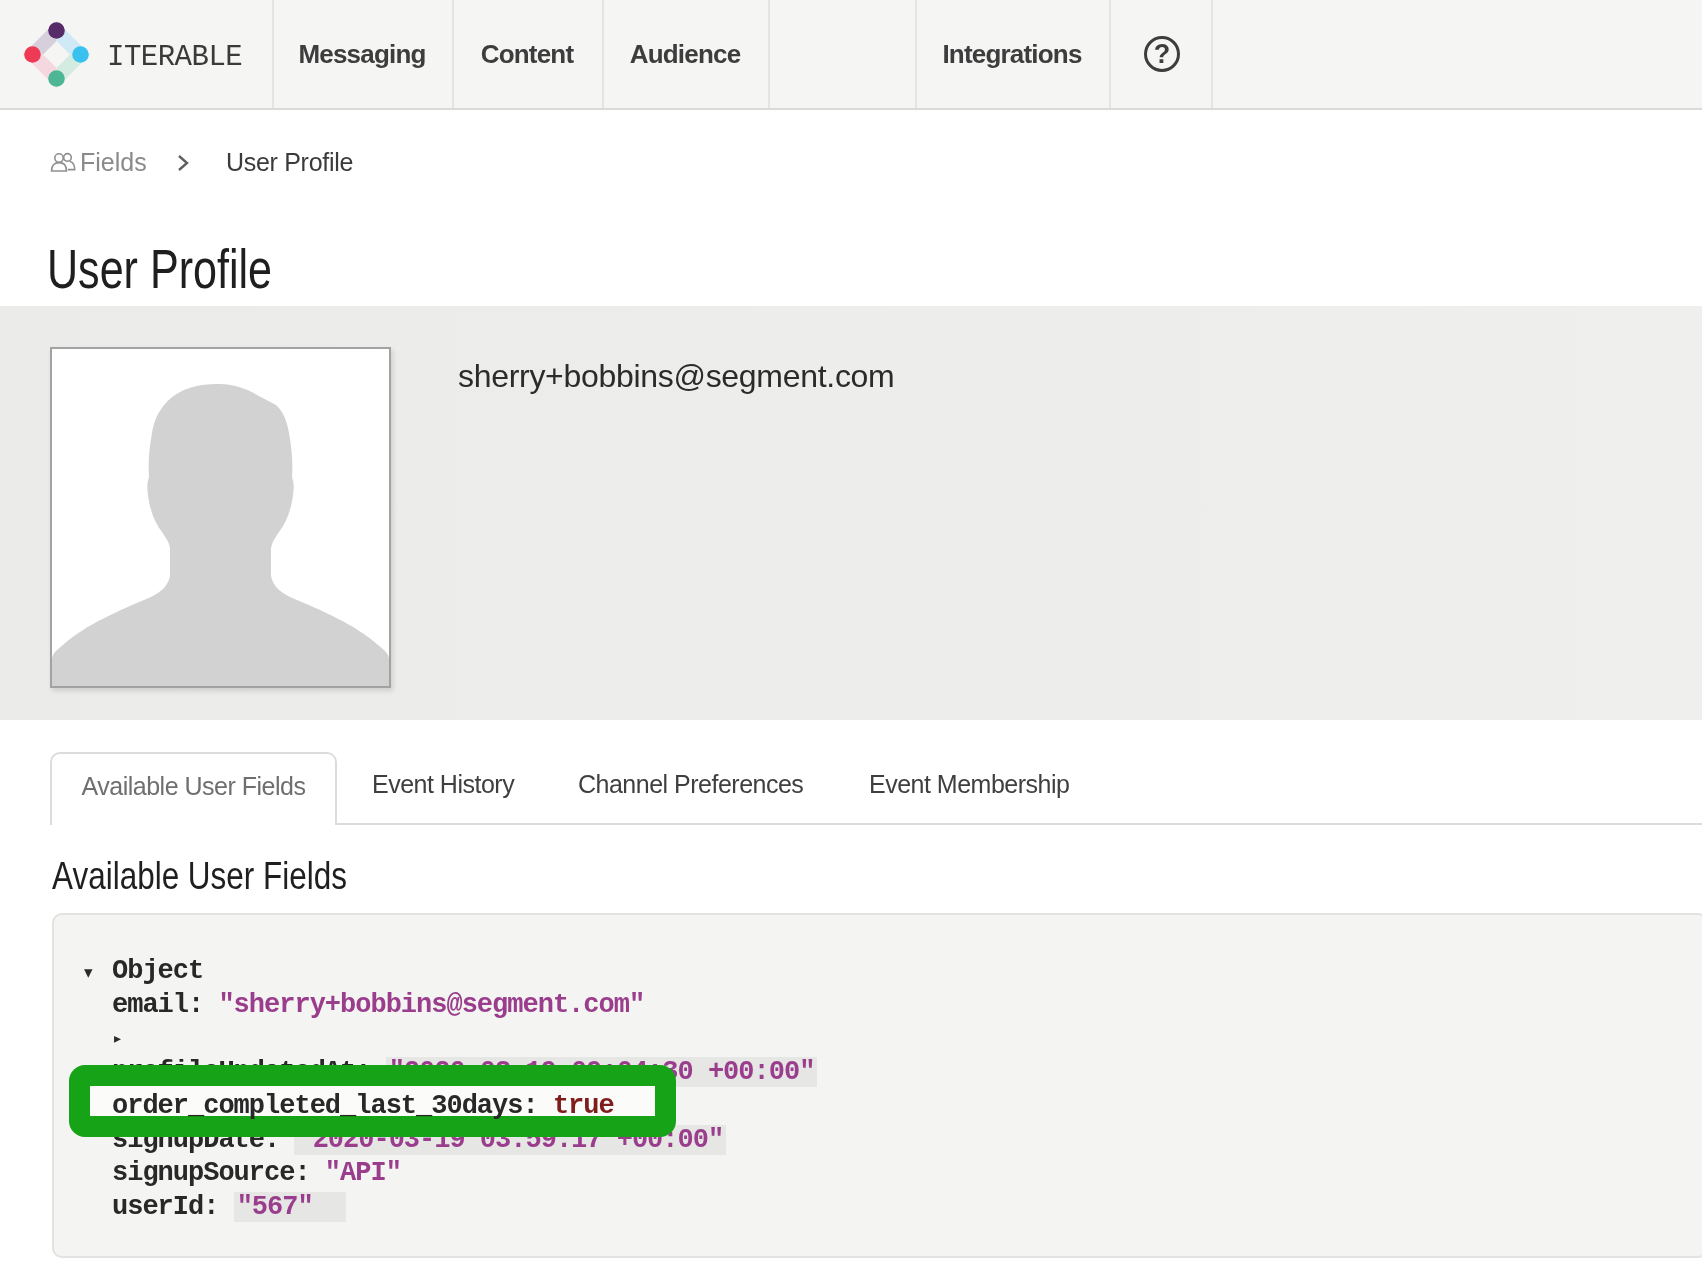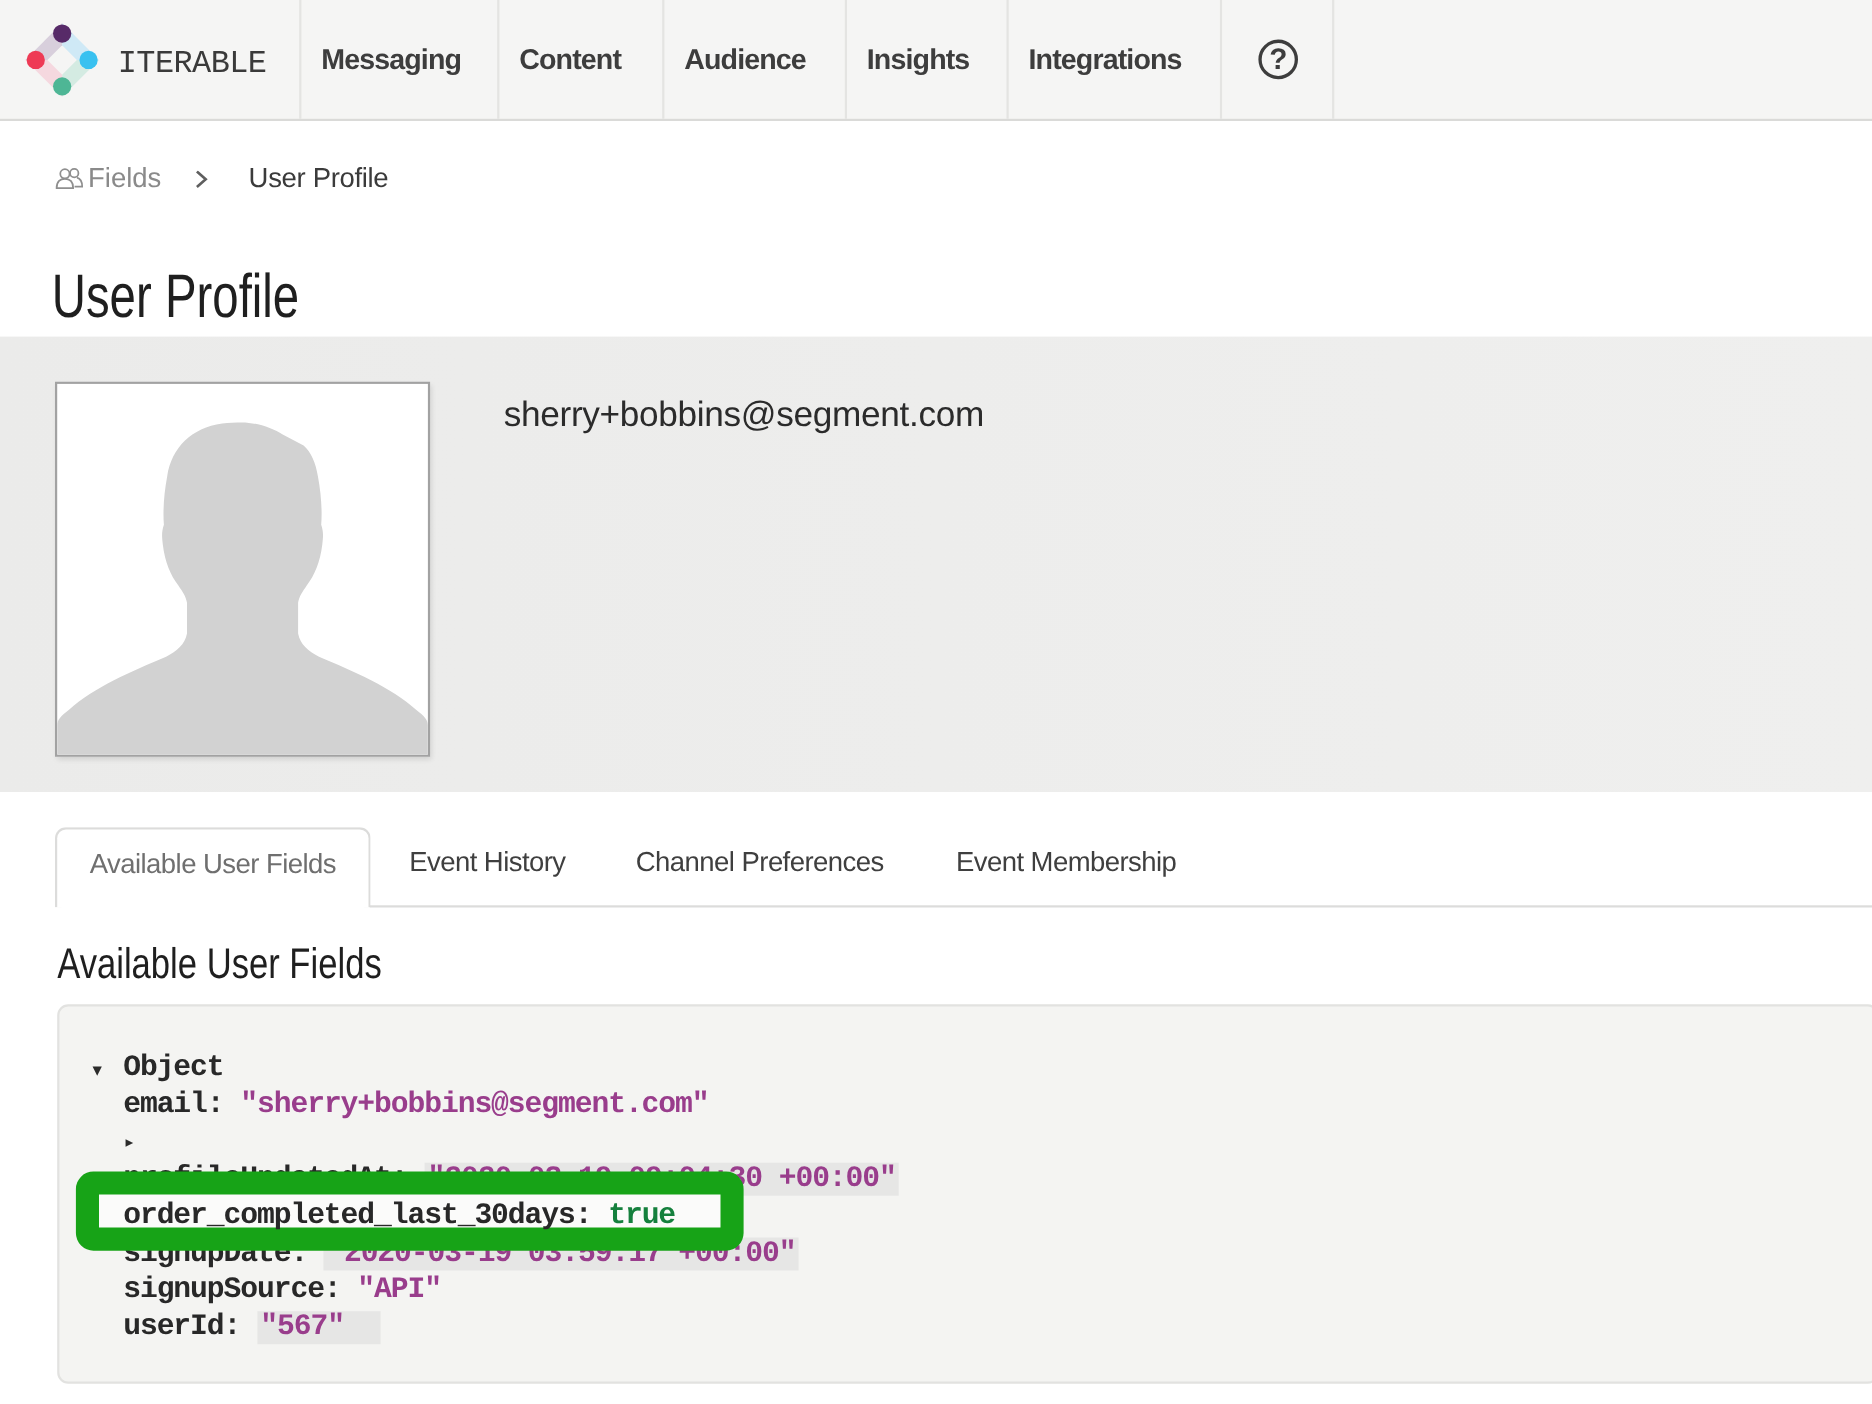--- a/index.html
+++ b/index.html
@@ -4,22 +4,22 @@
 <style>
   * { margin:0; padding:0; box-sizing:border-box; }
   html,body { width:1702px; height:1276px; background:#fff; }
   body { font-family:"Liberation Sans", sans-serif; }
   #page { position:relative; width:1702px; height:1276px; overflow:hidden; background:#fff; }
   .abs { position:absolute; }
 
   
   #header { left:0; top:0; width:1702px; height:110px; background:#f5f5f4; border-bottom:2px solid #dadad8; }
   .vdiv { position:absolute; top:0; width:2px; height:108px; background:#e4e4e2; }
-  .navitem { position:absolute; top:0; height:120px; line-height:108px; 
-             font-size:26px; font-weight:bold; letter-spacing:-0.8px; color:#3d3d3d;padding-left:20px; }
+  .navitem { position:absolute; top:0; height:120px; line-height:108px; text-align:center;
+             font-size:26px; font-weight:bold; letter-spacing:-0.8px; color:#3d3d3d; }
   #logoword { position:absolute; left:107px; top:0; height:108px; line-height:116px;
               font-family:"Liberation Mono", monospace; font-weight:normal; font-size:29px;
               letter-spacing:-0.5px; color:#3a3a3a; }
   #helpicon { position:absolute; left:1144px; top:36px; width:36px; height:36px;
               border:3px solid #3d3d3d; border-radius:50%; text-align:center;
               line-height:30px; font-size:27px; font-weight:bold; color:#3d3d3d; }
 
   
   .bc { position:absolute; top:147px; height:30px; line-height:30px; font-size:25px; }
 
@@ -40,21 +40,21 @@
          letter-spacing:-0.5px; color:#3f3f3f; }
 
   
   #panel { position:absolute; left:52px; top:913px; width:1656px; height:345px;
            background:#f4f4f2; border:2px solid #e2e2e0; border-radius:10px; }
   .crow { position:absolute; left:112px; height:34px; line-height:34px; white-space:pre;
           font-family:"Liberation Mono", monospace; font-weight:bold; font-size:27px; letter-spacing:-1px;
           color:#282828;text-align:right; }
   .pv { color:#993d8c; }
   .hl { background:#e6e6e5; padding:0 3px; }
-  .red { color:#15803d; }
+  .red { color:#7f1d1d; }
   .tri { position:absolute; font-family:"Liberation Sans",sans-serif; font-size:17px; color:#2b2b2b; }
 
   #greenbox { position:absolute; left:69px; top:1065px; width:607px; height:72px;
               background:#fbfbfa; border:21px solid #17a317; border-radius:16px; }
 </style>
 </head>
 <body>
 <div id="page">
 
   <div class="abs" id="header"></div>
@@ -74,21 +74,20 @@
     <circle cx="34.5" cy="10.5" r="8.3" fill="#572a68"></circle>
     <circle cx="10.5" cy="34.5" r="8.3" fill="#ee3a55"></circle>
     <circle cx="58.5" cy="34.5" r="8.3" fill="#39c1f0"></circle>
     <circle cx="34.5" cy="58.5" r="8.3" fill="#4eb695"></circle>
   </svg>
   <div id="logoword">ITERABLE</div>
 
   <div class="navitem" style="left:272px; width:180px">Messaging</div>
   <div class="navitem" style="left:452px; width:150px">Content</div>
   <div class="navitem" style="left:602px; width:166px">Audience</div>
-  <div class="navitem" style="left:768px; width:147px">Insights</div>
   <div class="navitem" style="left:915px; width:194px">Integrations</div>
   <div id="helpicon">?</div>
 
   <svg class="abs" style="left:50px; top:152px" width="26" height="20" viewBox="0 0 26 20">
     <g fill="none" stroke="#8f8f8f" stroke-width="1.6">
       <circle cx="9" cy="6" r="4.2"></circle>
       <path d="M1.5 19 C1.5 12.8 4.8 10.6 9 10.6 C13.2 10.6 16.5 12.8 16.5 19 Z"></path>
       <circle cx="17.5" cy="5.4" r="3.8"></circle>
       <path d="M20 9.4 C23 10.2 24.7 12.6 24.7 17.6 L17.8 17.6"></path>
     </g>

